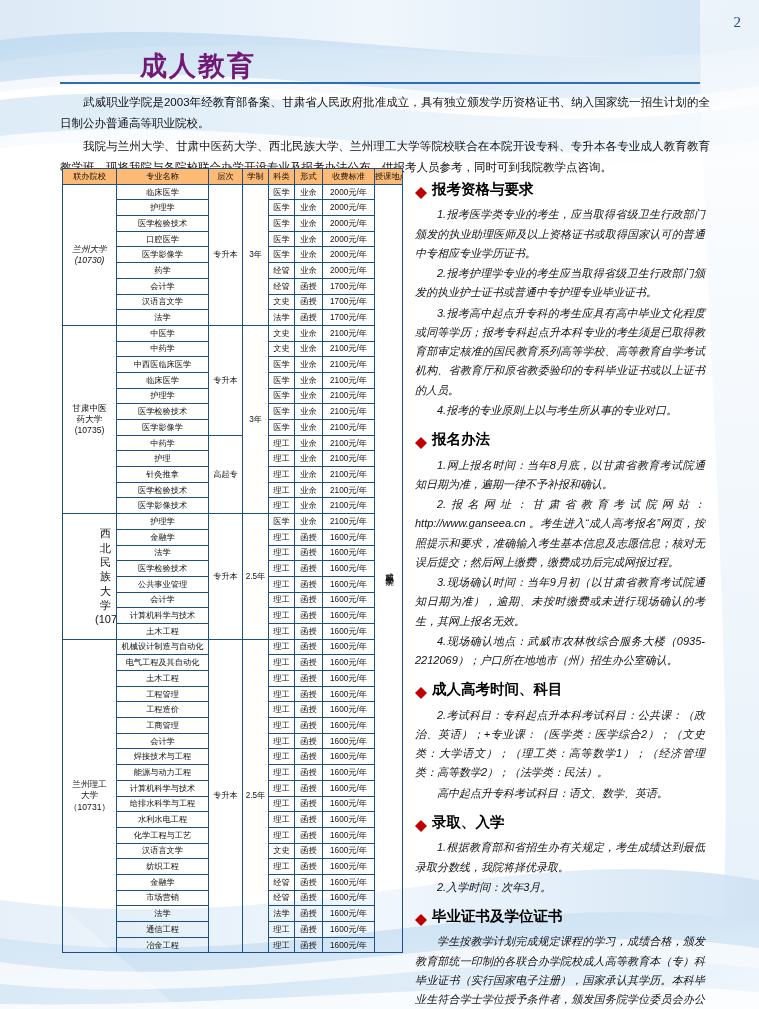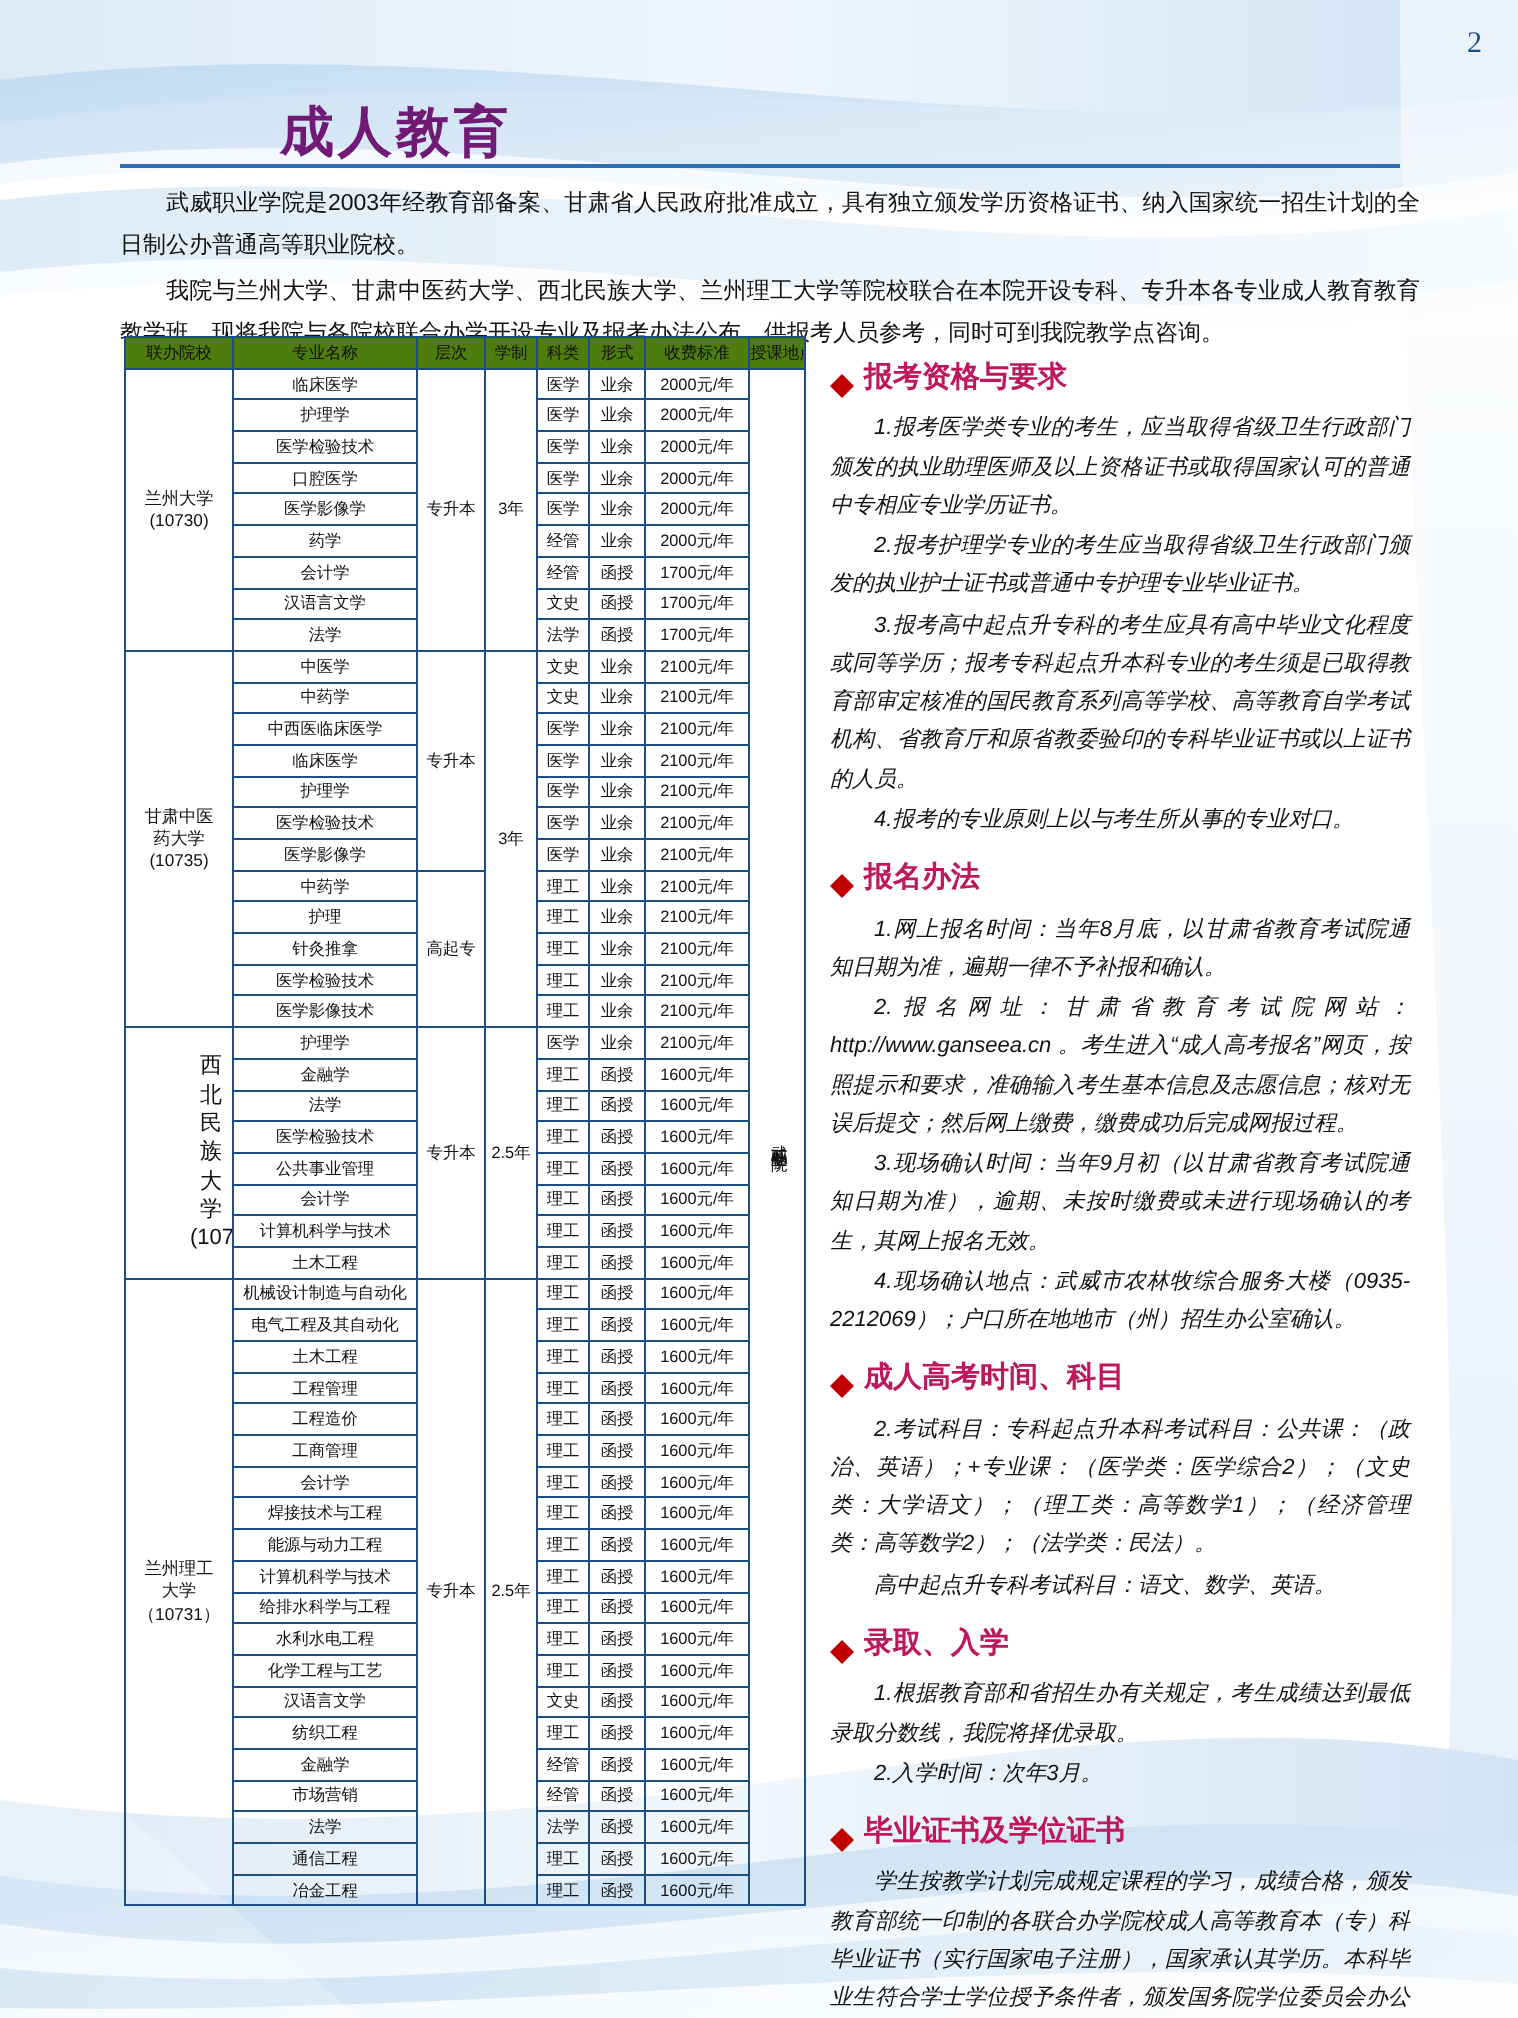--- a/index.html
+++ b/index.html
@@ -48,21 +48,21 @@
   }
   table.ct th, table.ct td {
     border:0.6px solid #1b4f86;
     text-align:center;
     vertical-align:middle;
     padding:0.5px 0;
     height:15.7px;
     white-space:nowrap;
     overflow:hidden;
   }
-  table.ct th { font-weight:normal; background:#4d7c0f; }
+  table.ct th { font-weight:normal; background:#fdba74; }
   .c-school { width:54px; }
   .c-major  { width:92px; }
   .c-level  { width:34px; }
   .c-years  { width:26px; }
   .c-subj   { width:26px; }
   .c-form   { width:28px; }
   .c-fee    { width:52px; }
   .c-place  { width:28px; }
   .vert {
     writing-mode:vertical-rl; text-orientation:upright;
@@ -71,21 +71,21 @@
   }
   .cell-v { padding:0; }
 
   
   .right {
     position:absolute; left:415px; top:170px; width:290px;
     font-size:11px; line-height:1.75; color:#111; text-align:justify;
   }
   .sec-head {
     display:flex; align-items:center; gap:5px;
-    color:#be185d; font-weight:bold; font-size:14.5px;
+    color:#000000; font-weight:bold; font-size:14.5px;
     margin:7px 0 3px 0;
   }
   .diamond {
     width:0;height:0;
     border:6px solid transparent;
     border-bottom-color:#c00000;
     position:relative; top:-3px;
   }
   .diamond::after{
     content:""; position:absolute; left:-6px; top:6px;
@@ -167,21 +167,21 @@
             <th>层次</th>
             <th>学制</th>
             <th>科类</th>
             <th>形式</th>
             <th>收费标准</th>
             <th>授课地点</th>
           </tr>
       </thead>
       <tbody>
           <tr>
-            <td rowspan="9" style="white-space: pre-line; font-size: 8.6px; line-height: 1.3;">兰州大学
+            <td rowspan="9" style="white-space: pre-line; font-size: 8.6px; line-height: 1.3; font-style: italic;">兰州大学
 (10730)</td>
             <td>临床医学</td>
             <td rowspan="9">专升本</td>
             <td rowspan="9">3年</td>
             <td>医学</td>
             <td>业余</td>
             <td>2000元/年</td>
             <td class="cell-v" rowspan="49">
               <div class="vert">武威职业学院</div>
             </td>

